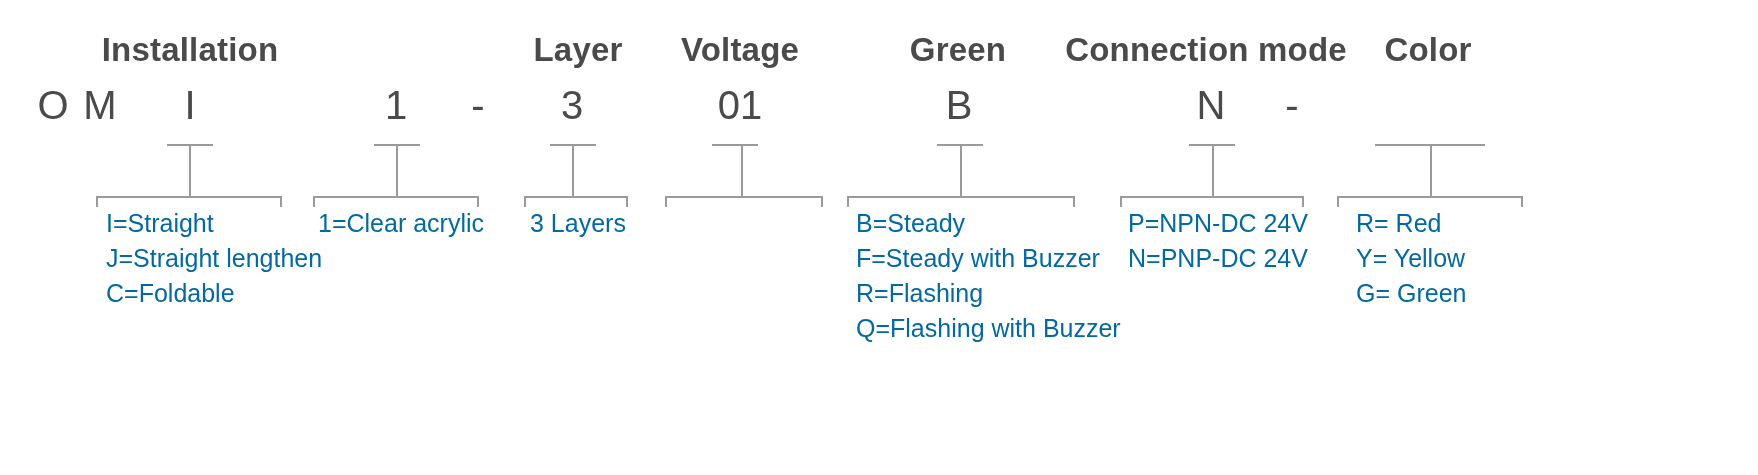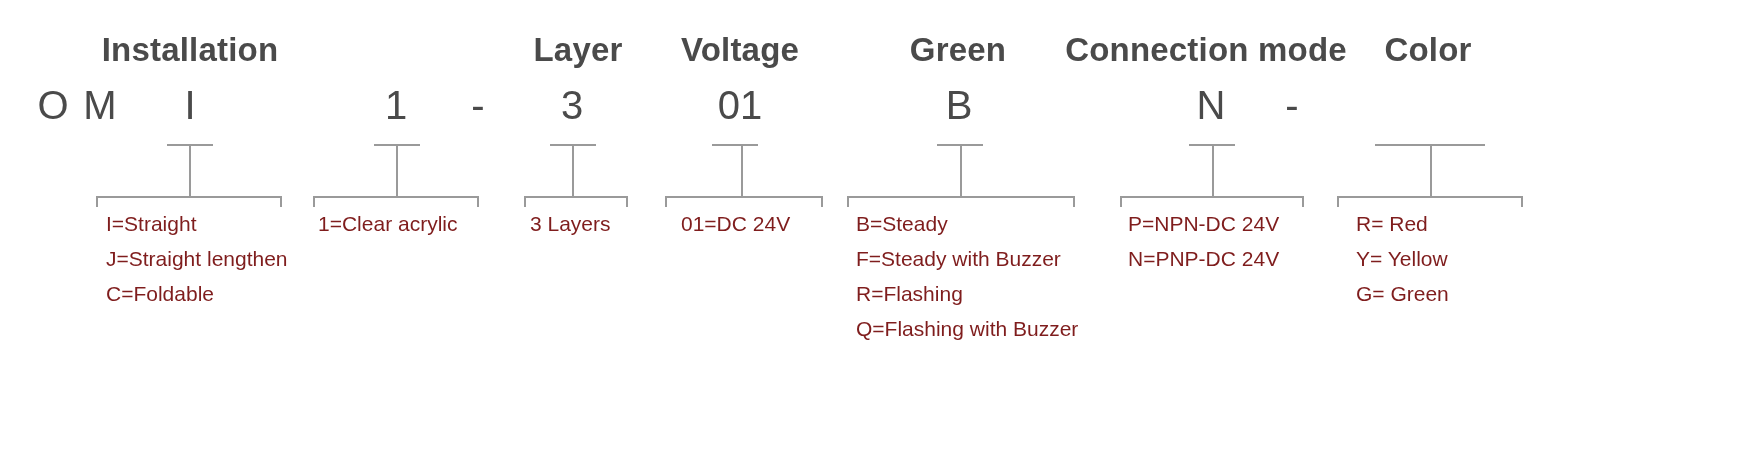--- a/index.html
+++ b/index.html
@@ -69,23 +69,23 @@
     border-left: 2px solid #9a9a9a;
     border-right: 2px solid #9a9a9a;
     height: 11px;
     box-sizing: border-box;
   }
 
   
   .desc-block {
     position: absolute;
     font-family: "Liberation Sans", "DejaVu Sans", sans-serif;
-    font-size: 21px;
+    font-size: 25px;
     font-weight: 400;
-    color: #7f1d1d;
+    color: #0369a1;
     line-height: 35px;
     white-space: nowrap;
   }
   .desc-line {
     display: block;
     white-space: nowrap;
   }
 </style>
 </head>
 <body>
@@ -130,23 +130,20 @@
   <div class="code-underline" style="left:550px; top:144px; width:46px;"></div>
   <div class="stem" style="left:572px; top:144px; height:53px;"></div>
   <div class="bracket" style="left:524px; top:196px; width:104px;"></div>
   <div class="desc-block" style="left:530px; top:206px;">
     <span class="desc-line">3 Layers</span>
   </div>
 
   <div class="code-underline" style="left:712px; top:144px; width:46px;"></div>
   <div class="stem" style="left:741px; top:144px; height:53px;"></div>
   <div class="bracket" style="left:665px; top:196px; width:158px;"></div>
-  <div class="desc-block" style="left:681px; top:206px;">
-    <span class="desc-line">01=DC 24V</span>
-  </div>
 
   <div class="code-underline" style="left:937px; top:144px; width:46px;"></div>
   <div class="stem" style="left:960px; top:144px; height:53px;"></div>
   <div class="bracket" style="left:847px; top:196px; width:228px;"></div>
   <div class="desc-block" style="left:856px; top:206px;">
     <span class="desc-line">B=Steady</span>
     <span class="desc-line">F=Steady with Buzzer</span>
     <span class="desc-line">R=Flashing</span>
     <span class="desc-line">Q=Flashing with Buzzer</span>
   </div>

